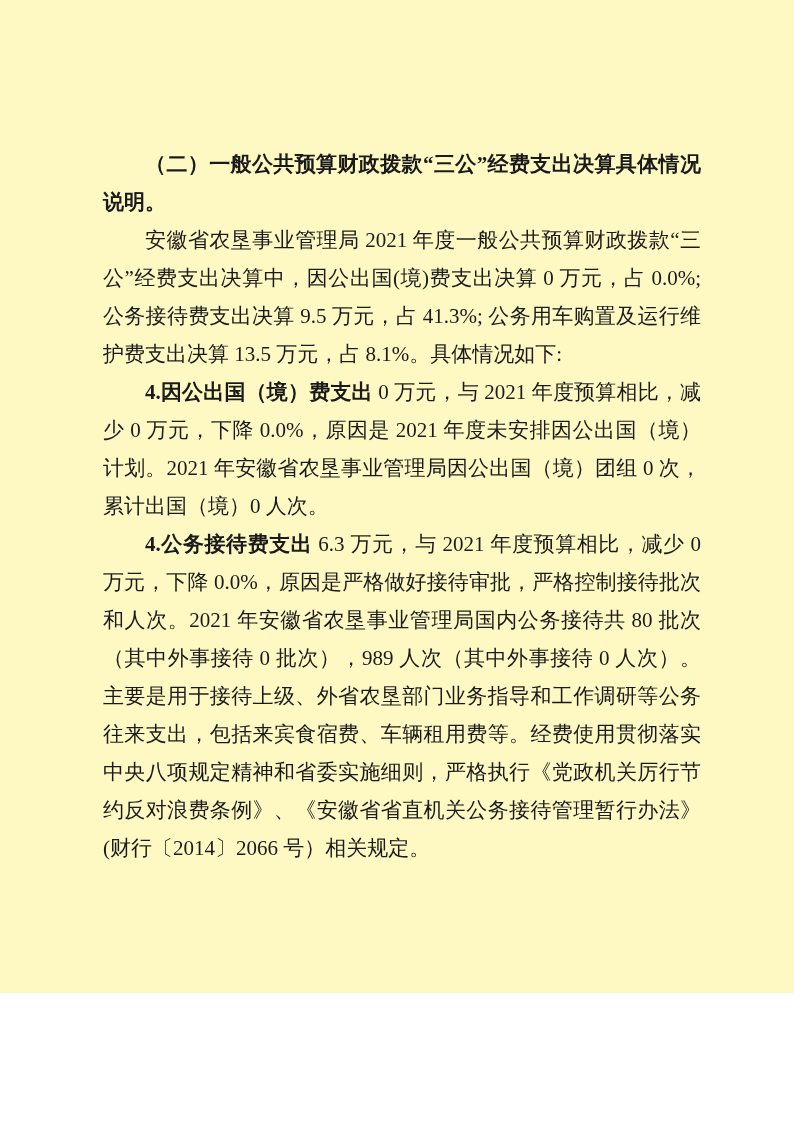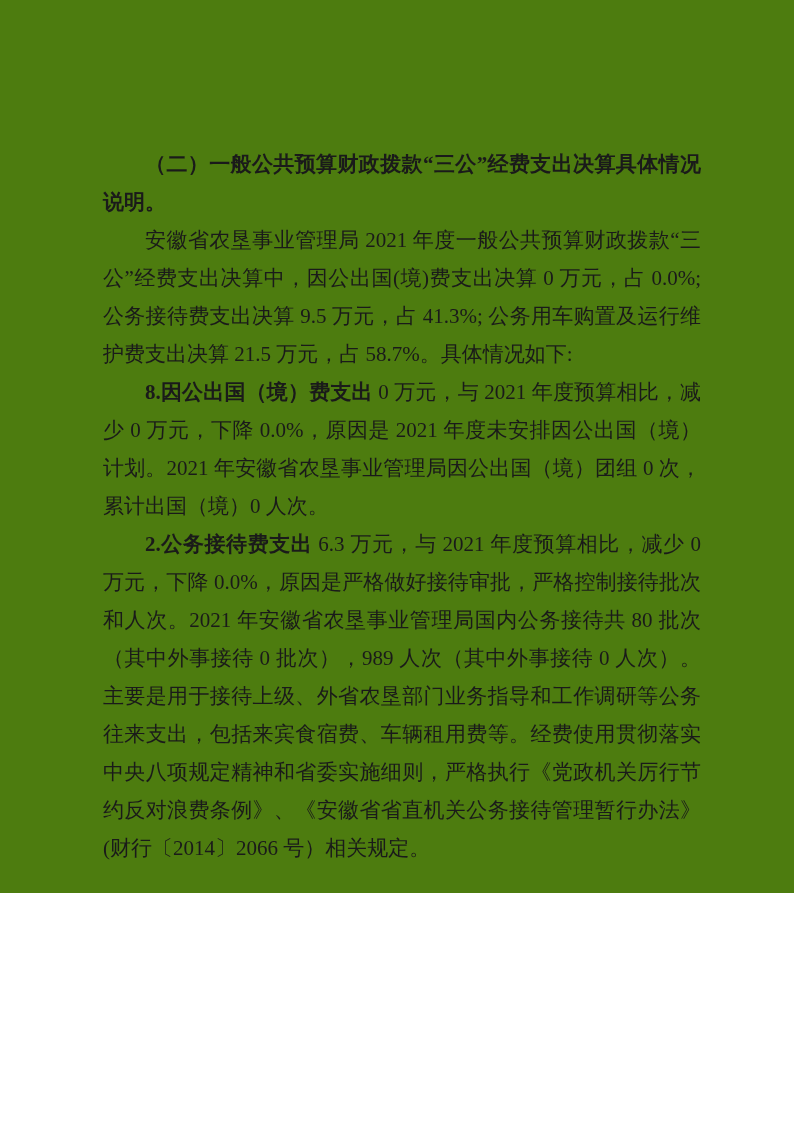--- a/index.html
+++ b/index.html
@@ -3,22 +3,22 @@
 <meta charset="utf-8">
 <style>
   html, body {
     margin: 0;
     padding: 0;
     background: #ffffff;
   }
   .page {
     position: relative;
     width: 794px;
-    height: 893px;
-    background: #4d7c0f;
+    height: 993px;
+    background: #fef9c3;
     overflow: hidden;
     font-family: "Liberation Serif", "DejaVu Serif", serif;
     color: #1a1a1a;
   }
   .doc-body {
     position: absolute;
     left: 103px;
     top: 145px;
     width: 598px;
   }
@@ -45,18 +45,18 @@
     letter-spacing: 2px;
     color: #1a1a1a;
   }
 </style>
 </head>
 <body>
 
 <div class="page">
   <div class="doc-body">
       <p class="doc-par"><span class="bold">（二）一般公共预算财政拨款“三公”经费支出决算具体情况说明。</span></p>
-      <p class="doc-par"><span class="">安徽省农垦事业管理局 2021 年度一般公共预算财政拨款“三公”经费支出决算中，因公出国(境)费支出决算 0 万元，占 0.0%; 公务接待费支出决算 9.5 万元，占 41.3%; 公务用车购置及运行维护费支出决算 21.5 万元，占 58.7%。具体情况如下:</span></p>
-      <p class="doc-par"><span class="bold">8.因公出国（境）费支出</span><span class=""> 0 万元，与 2021 年度预算相比，减少 0 万元，下降 0.0%，原因是 2021 年度未安排因公出国（境）计划。2021 年安徽省农垦事业管理局因公出国（境）团组 0 次，累计出国（境）0 人次。</span></p>
-      <p class="doc-par"><span class="bold">2.公务接待费支出</span><span class=""> 6.3 万元，与 2021 年度预算相比，减少 0 万元，下降 0.0%，原因是严格做好接待审批，严格控制接待批次和人次。2021 年安徽省农垦事业管理局国内公务接待共 80 批次（其中外事接待 0 批次），989 人次（其中外事接待 0 人次）。主要是用于接待上级、外省农垦部门业务指导和工作调研等公务往来支出，包括来宾食宿费、车辆租用费等。经费使用贯彻落实中央八项规定精神和省委实施细则，严格执行《党政机关厉行节约反对浪费条例》、《安徽省省直机关公务接待管理暂行办法》(财行〔2014〕2066 号）相关规定。</span></p>
+      <p class="doc-par"><span class="">安徽省农垦事业管理局 2021 年度一般公共预算财政拨款“三公”经费支出决算中，因公出国(境)费支出决算 0 万元，占 0.0%; 公务接待费支出决算 9.5 万元，占 41.3%; 公务用车购置及运行维护费支出决算 13.5 万元，占 8.1%。具体情况如下:</span></p>
+      <p class="doc-par"><span class="bold">4.因公出国（境）费支出</span><span class=""> 0 万元，与 2021 年度预算相比，减少 0 万元，下降 0.0%，原因是 2021 年度未安排因公出国（境）计划。2021 年安徽省农垦事业管理局因公出国（境）团组 0 次，累计出国（境）0 人次。</span></p>
+      <p class="doc-par"><span class="bold">4.公务接待费支出</span><span class=""> 6.3 万元，与 2021 年度预算相比，减少 0 万元，下降 0.0%，原因是严格做好接待审批，严格控制接待批次和人次。2021 年安徽省农垦事业管理局国内公务接待共 80 批次（其中外事接待 0 批次），989 人次（其中外事接待 0 人次）。主要是用于接待上级、外省农垦部门业务指导和工作调研等公务往来支出，包括来宾食宿费、车辆租用费等。经费使用贯彻落实中央八项规定精神和省委实施细则，严格执行《党政机关厉行节约反对浪费条例》、《安徽省省直机关公务接待管理暂行办法》(财行〔2014〕2066 号）相关规定。</span></p>
     </div>
   <div class="page-number">- 2 -</div>
 </div>
 
 </body></html>

